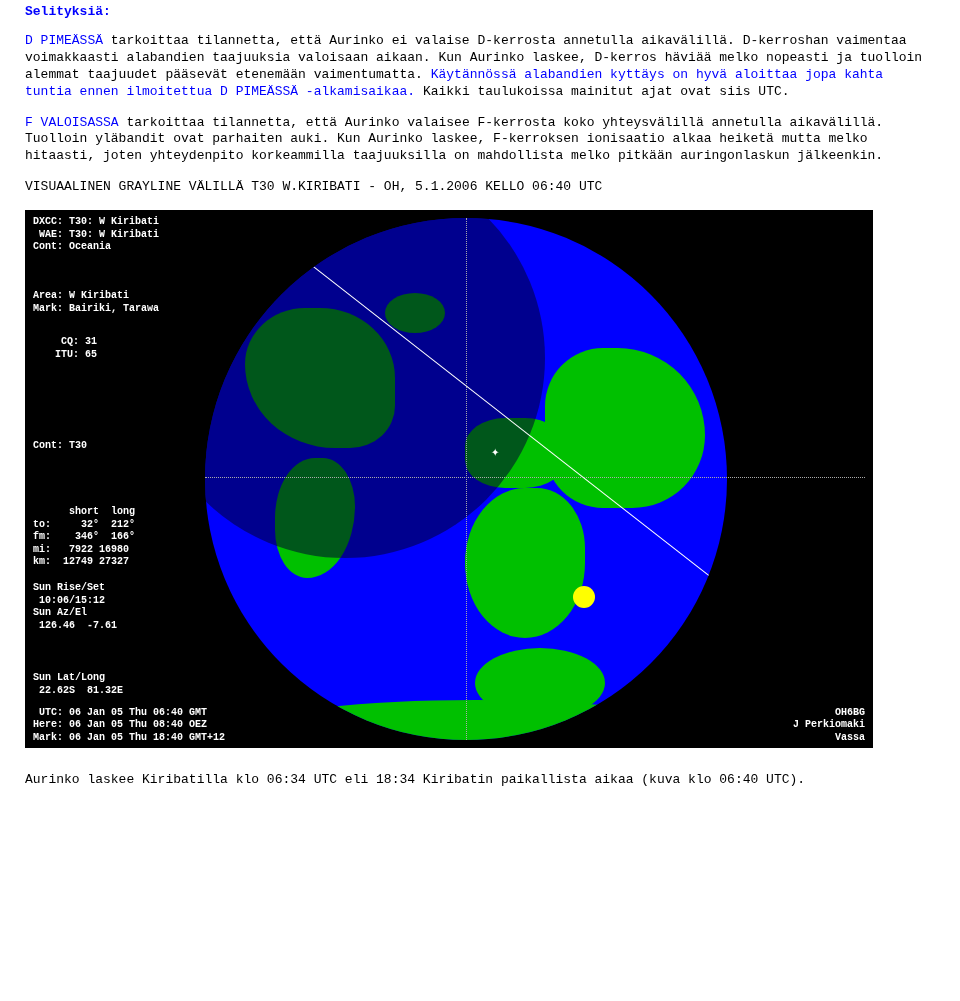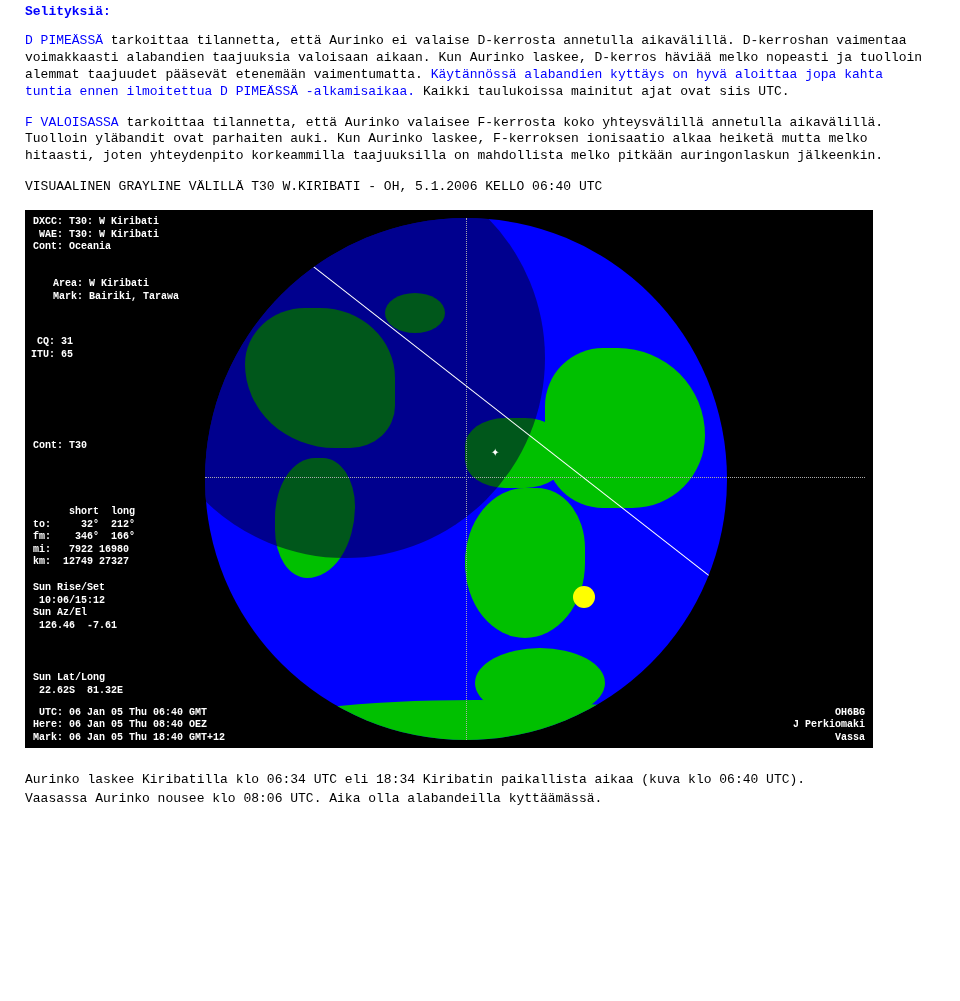--- a/index.html
+++ b/index.html
@@ -105,22 +105,22 @@
     border-radius: 50%;
   }
   .map-text {
     position: absolute;
     font-size: 10px;
     line-height: 1.25;
     white-space: pre;
     font-weight: bold;
   }
   .top-block   { top: 6px;   left: 8px; }
-  .area-block  { top: 68px;  left: 8px; margin-left: 20px; }
-  .cq-block    { top: 126px; left: 0; text-align: center; }
+  .area-block  { top: 80px;  left: 8px; }
+  .cq-block    { top: 126px; left: 24px; text-align: center; }
   .call-block  { top: 230px; left: 8px; }
   .path-block  { top: 296px; left: 8px; }
   .sun-block   { top: 372px; left: 8px; }
   .latlong-block { top: 462px; left: 8px; }
   .utc-line    { bottom: 4px; left: 8px; }
   .right-block { bottom: 4px; right: 8px; text-align: right; }
   .dotted-axis-h {
     position: absolute;
     top: 267px;
     left: 180px;
@@ -191,14 +191,13 @@
  22.62S  81.32E</div>
     <div class="map-text utc-line"> UTC: 06 Jan 05 Thu 06:40 GMT
 Here: 06 Jan 05 Thu 08:40 OEZ
 Mark: 06 Jan 05 Thu 18:40 GMT+12</div>
     <div class="map-text right-block">OH6BG
 J Perkiomaki
 Vassa</div>
   </div>
 
   <div class="para" style="margin-top:24px; margin-bottom:2px;">Aurinko laskee Kiribatilla klo 06:34 UTC eli 18:34 Kiribatin paikallista aikaa (kuva klo 06:40 UTC).</div>
-  <div>Vaasassa Aurinko nousee klo 08:06 UTC. Aika olla alabandeilla kyttäämässä.</div>
 </div>
 
 </body></html>

